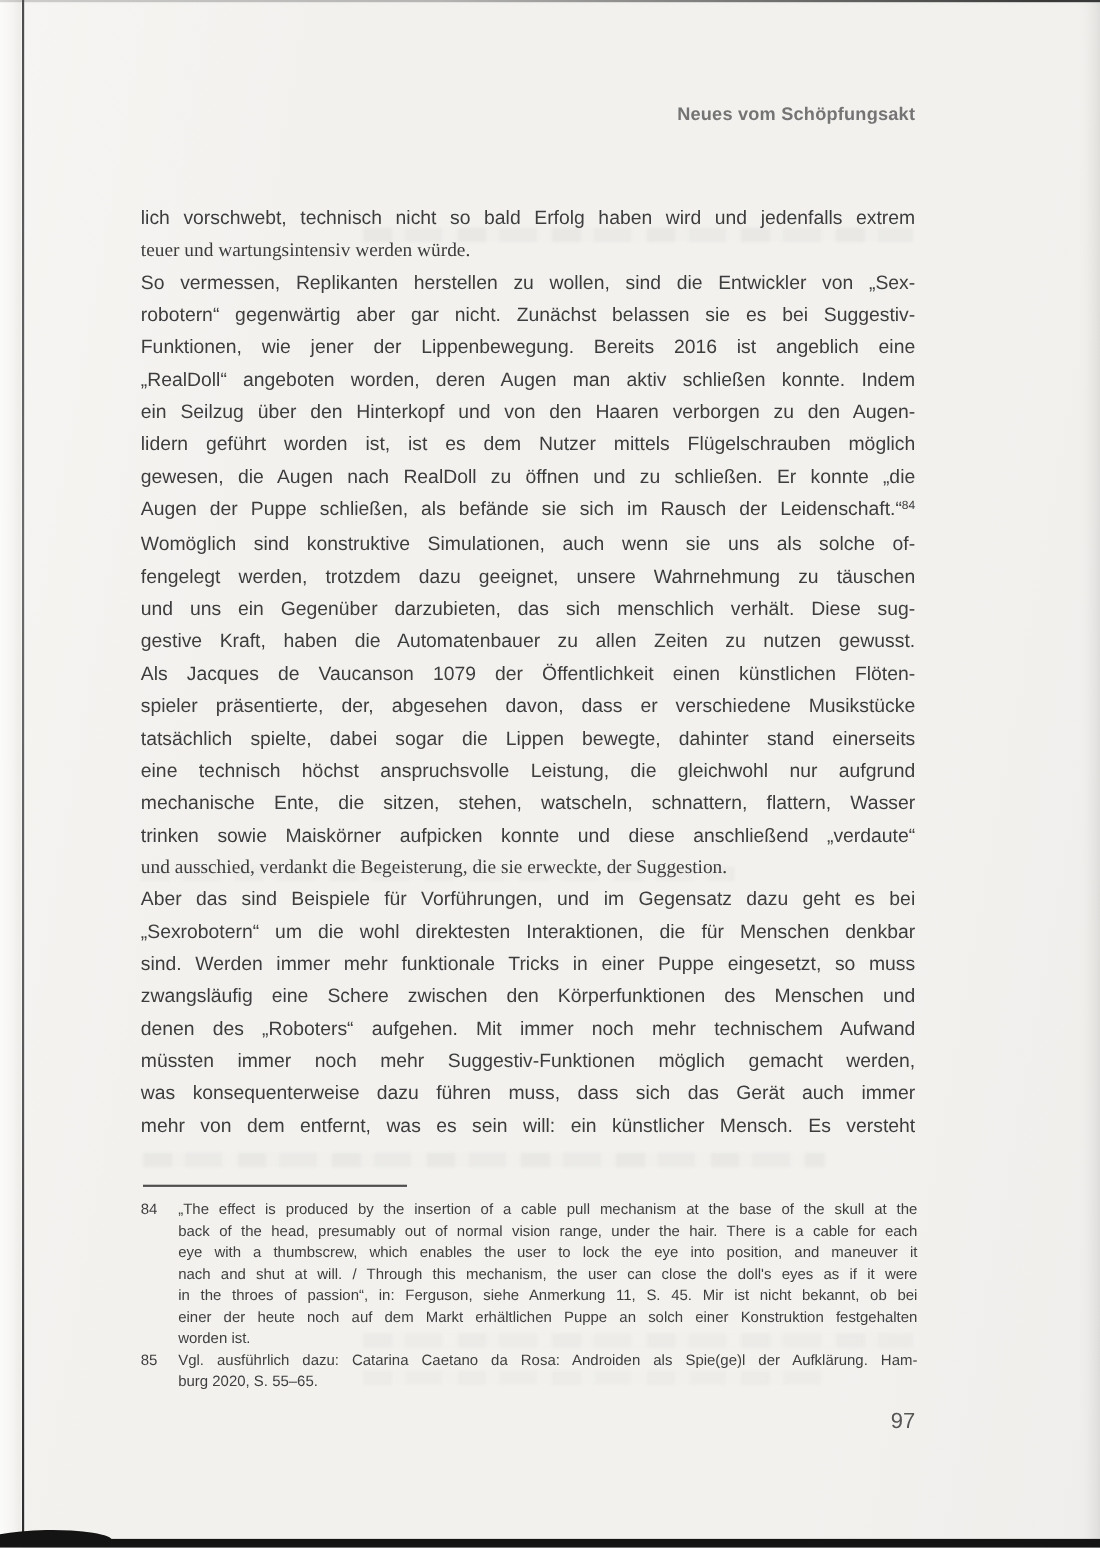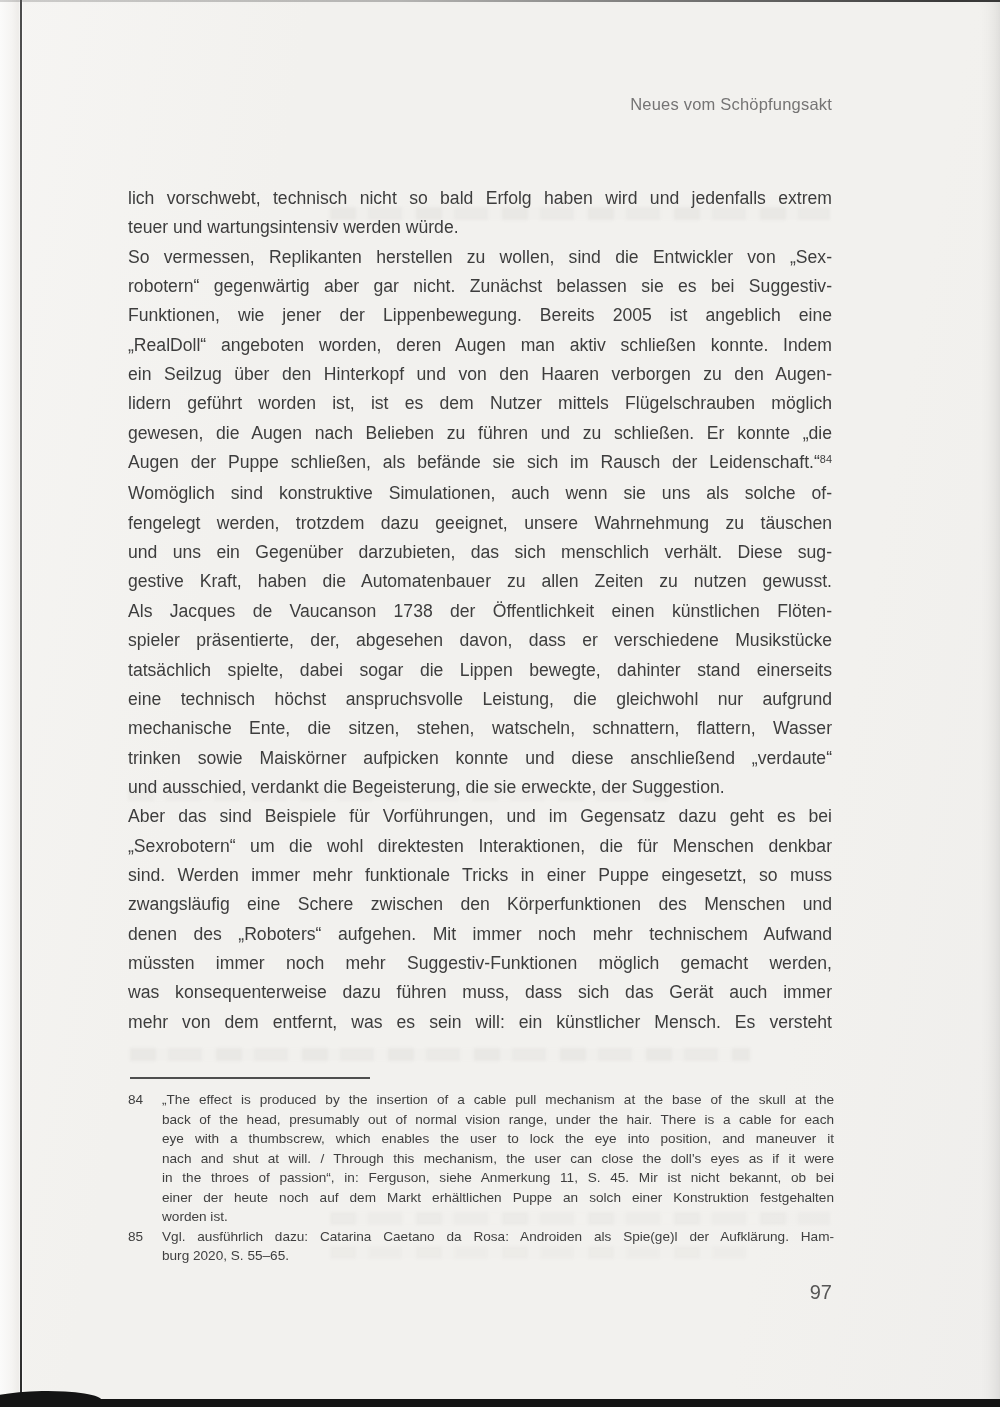--- a/index.html
+++ b/index.html
@@ -29,28 +29,28 @@
   }
   .edge-bottom{
     position:absolute;bottom:0;left:0;right:0;height:8px;background:#141414;
   }
   .edge-curl{
     position:absolute;left:-18px;bottom:4px;width:120px;height:12px;background:#141414;
     border-radius:50% 50% 0 0 / 90% 90% 0 0;transform:rotate(-1deg);
   }
   .running-header{
     position:absolute;left:128px;top:95px;width:704px;
-    text-align:right;font-size:16.5px;color:#757474;letter-spacing:.2px;
+    text-align:right;font-size:16.5px;color:#757474;letter-spacing:.2px;font-weight:bold;
   }
   .bodytext{
     position:absolute;left:128px;top:184px;width:704px;
     font-size:17.6px;color:#3d3d3d;line-height:29.35px;
   }
   .bline{text-align:justify;text-align-last:justify;white-space:normal;}
-  .bline.noj{text-align:left;text-align-last:left;}
+  .bline.noj{text-align:left;text-align-last:left;font-family:Liberation Serif, serif;}
   .bline sup{font-size:.62em;vertical-align:baseline;position:relative;top:-.45em;letter-spacing:0;}
   .fn-sep{
     position:absolute;left:130px;top:1077px;width:240px;height:2px;background:#4e4e4e;
   }
   .footnotes{
     position:absolute;left:128px;top:1090px;width:706px;
     font-size:13.6px;color:#3f3f3f;line-height:19.55px;
   }
   .fn-row{display:flex;}
   .fn-num{flex:0 0 34px;}
@@ -84,31 +84,31 @@
   <div class="ghost" style="left:330px;top:1212px;width:500px;opacity:.35;"></div>
   <div class="ghost" style="left:330px;top:1246px;width:420px;opacity:.3;"></div>
 
   <div class="running-header">Neues vom Schöpfungsakt</div>
 
   <div class="bodytext">
       <div class="bline">lich vorschwebt, technisch nicht so bald Erfolg haben wird und jedenfalls extrem</div>
       <div class="bline noj">teuer und wartungsintensiv werden würde.</div>
       <div class="bline">So vermessen, Replikanten herstellen zu wollen, sind die Entwickler von „Sex-</div>
       <div class="bline">robotern“ gegenwärtig aber gar nicht. Zunächst belassen sie es bei Suggestiv-</div>
-      <div class="bline">Funktionen, wie jener der Lippenbewegung. Bereits 2005 ist angeblich eine</div>
+      <div class="bline">Funktionen, wie jener der Lippenbewegung. Bereits 2016 ist angeblich eine</div>
       <div class="bline">„RealDoll“ angeboten worden, deren Augen man aktiv schließen konnte. Indem</div>
       <div class="bline">ein Seilzug über den Hinterkopf und von den Haaren verborgen zu den Augen-</div>
       <div class="bline">lidern geführt worden ist, ist es dem Nutzer mittels Flügelschrauben möglich</div>
-      <div class="bline">gewesen, die Augen nach Belieben zu führen und zu schließen. Er konnte „die</div>
+      <div class="bline">gewesen, die Augen nach RealDoll zu öffnen und zu schließen. Er konnte „die</div>
       <div class="bline">Augen der Puppe schließen, als befände sie sich im Rausch der Leidenschaft.“<sup>84</sup></div>
       <div class="bline">Womöglich sind konstruktive Simulationen, auch wenn sie uns als solche of-</div>
       <div class="bline">fengelegt werden, trotzdem dazu geeignet, unsere Wahrnehmung zu täuschen</div>
       <div class="bline">und uns ein Gegenüber darzubieten, das sich menschlich verhält. Diese sug-</div>
       <div class="bline">gestive Kraft, haben die Automatenbauer zu allen Zeiten zu nutzen gewusst.</div>
-      <div class="bline">Als Jacques de Vaucanson 1738 der Öffentlichkeit einen künstlichen Flöten-</div>
+      <div class="bline">Als Jacques de Vaucanson 1079 der Öffentlichkeit einen künstlichen Flöten-</div>
       <div class="bline">spieler präsentierte, der, abgesehen davon, dass er verschiedene Musikstücke</div>
       <div class="bline">tatsächlich spielte, dabei sogar die Lippen bewegte, dahinter stand einerseits</div>
       <div class="bline">eine technisch höchst anspruchsvolle Leistung, die gleichwohl nur aufgrund</div>
       <div class="bline">mechanische Ente, die sitzen, stehen, watscheln, schnattern, flattern, Wasser</div>
       <div class="bline">trinken sowie Maiskörner aufpicken konnte und diese anschließend „verdaute“</div>
       <div class="bline noj">und ausschied, verdankt die Begeisterung, die sie erweckte, der Suggestion.</div>
       <div class="bline">Aber das sind Beispiele für Vorführungen, und im Gegensatz dazu geht es bei</div>
       <div class="bline">„Sexrobotern“ um die wohl direktesten Interaktionen, die für Menschen denkbar</div>
       <div class="bline">sind. Werden immer mehr funktionale Tricks in einer Puppe eingesetzt, so muss</div>
       <div class="bline">zwangsläufig eine Schere zwischen den Körperfunktionen des Menschen und</div>

